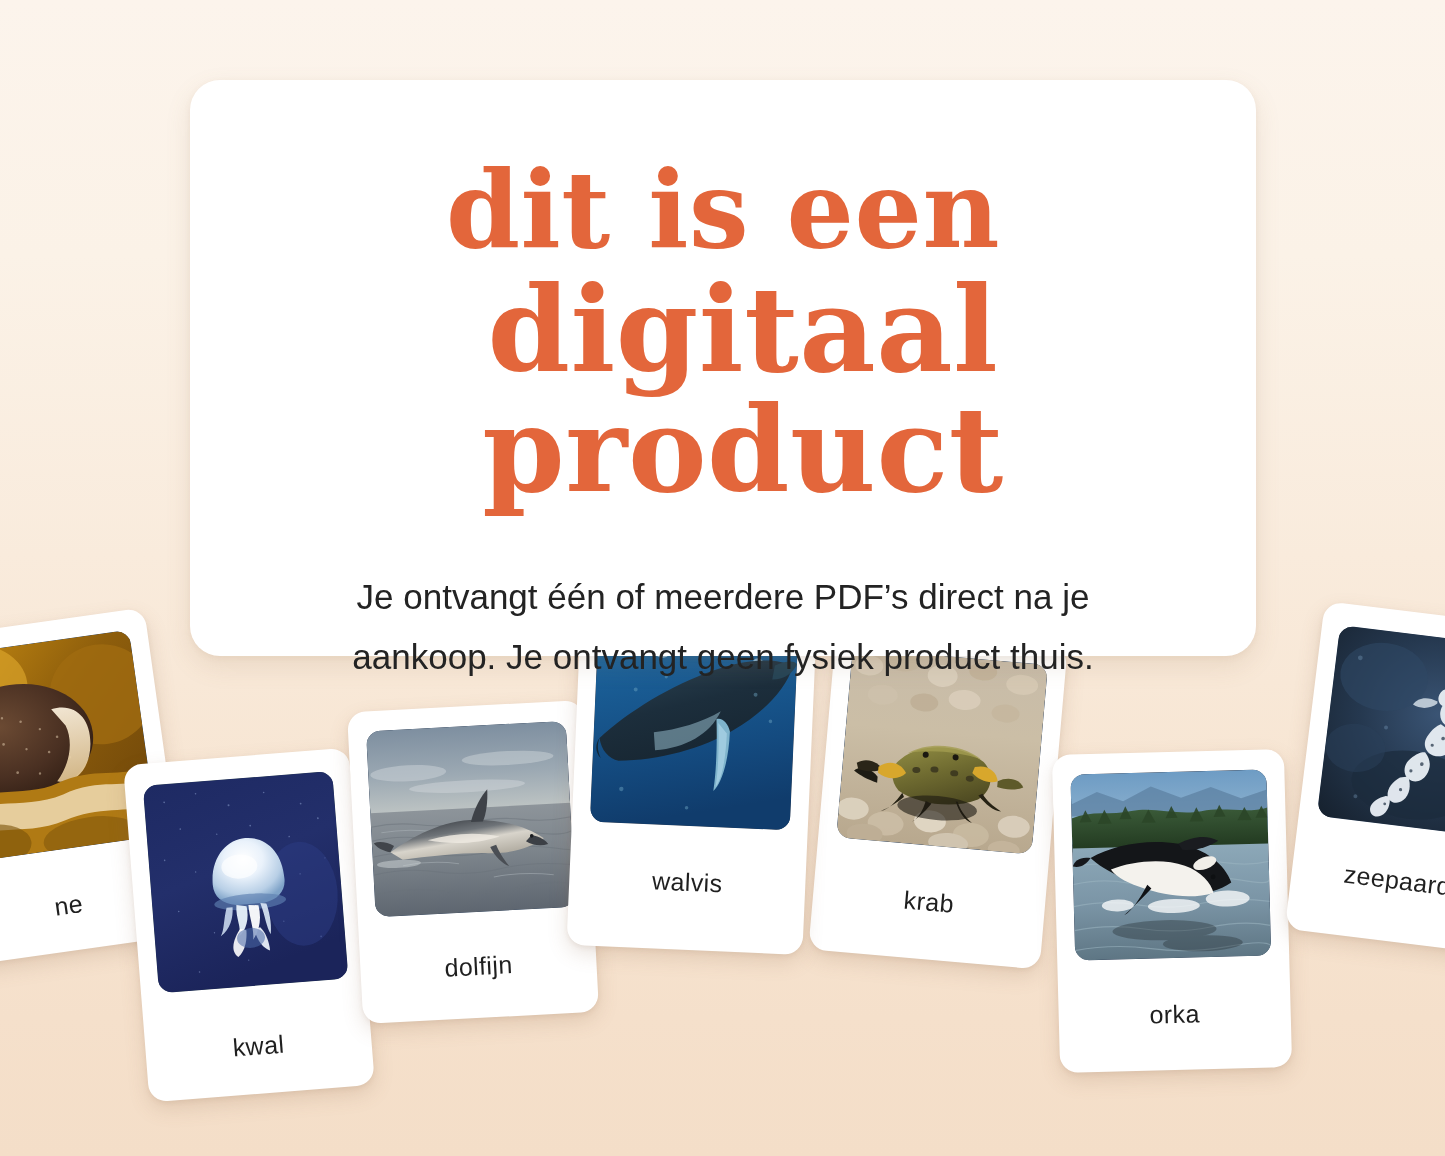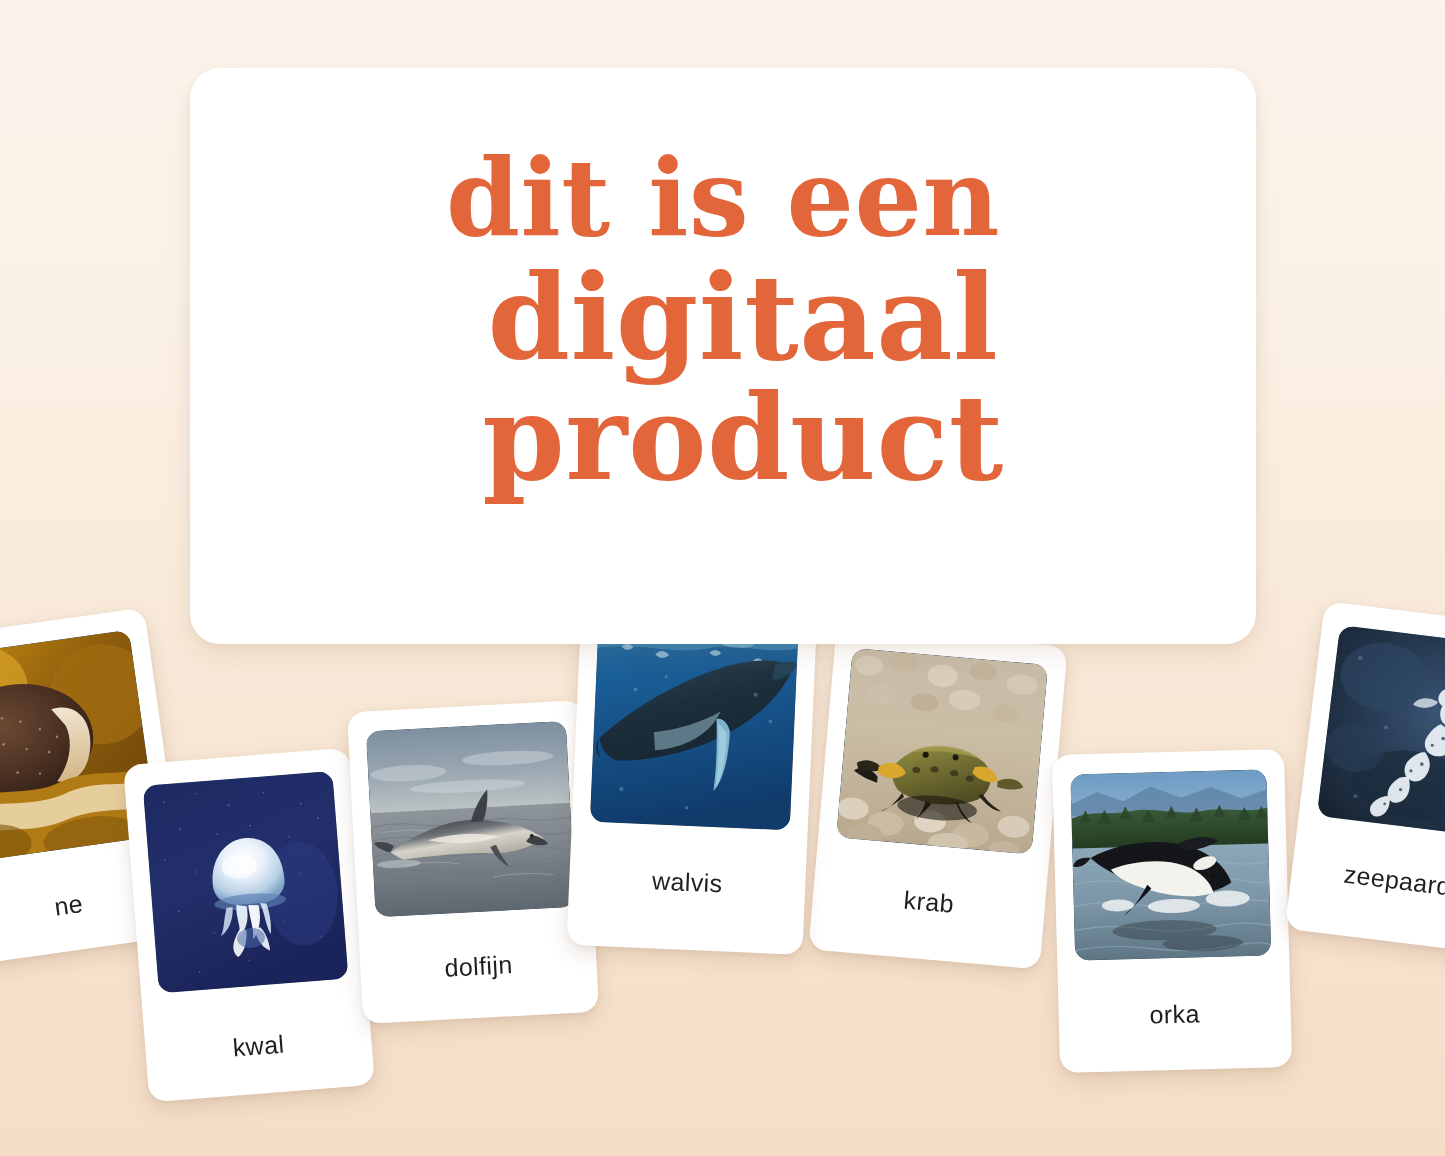--- a/index.html
+++ b/index.html
@@ -25,21 +25,21 @@
         #F9EBDC 48%,
         #F7E5D2 70%,
         #F5E0CB 88%,
         #F4DEC8 100%);
   }
 
   
   .promo-panel {
     position: absolute;
     left: 190px;
-    top: 68px;
+    top: 80px;
     width: 1066px;
     height: 576px;
     background: #FFFFFF;
     border-radius: 30px;
     box-shadow: 0 10px 26px rgba(150, 110, 80, 0.14),
                 0 2px 6px rgba(150, 110, 80, 0.08);
     z-index: 40;
   }
 
   .promo-inner {
@@ -595,17 +595,19 @@
     <div class="caption">zeepaardje</div>
   </div>
 
   <div class="promo-panel">
     <div class="promo-inner">
       <div class="promo-heading">
         <span class="hl1">dit is een</span>
         <span class="hl2">digitaal product</span>
       </div>
       <div class="promo-body">
+        <div>Je ontvangt één of meerdere PDF’s direct na je</div>
+        <div>aankoop. Je ontvangt geen fysiek product thuis.</div>
       </div>
     </div>
   </div>
 
 </div>
 
 </body></html>

